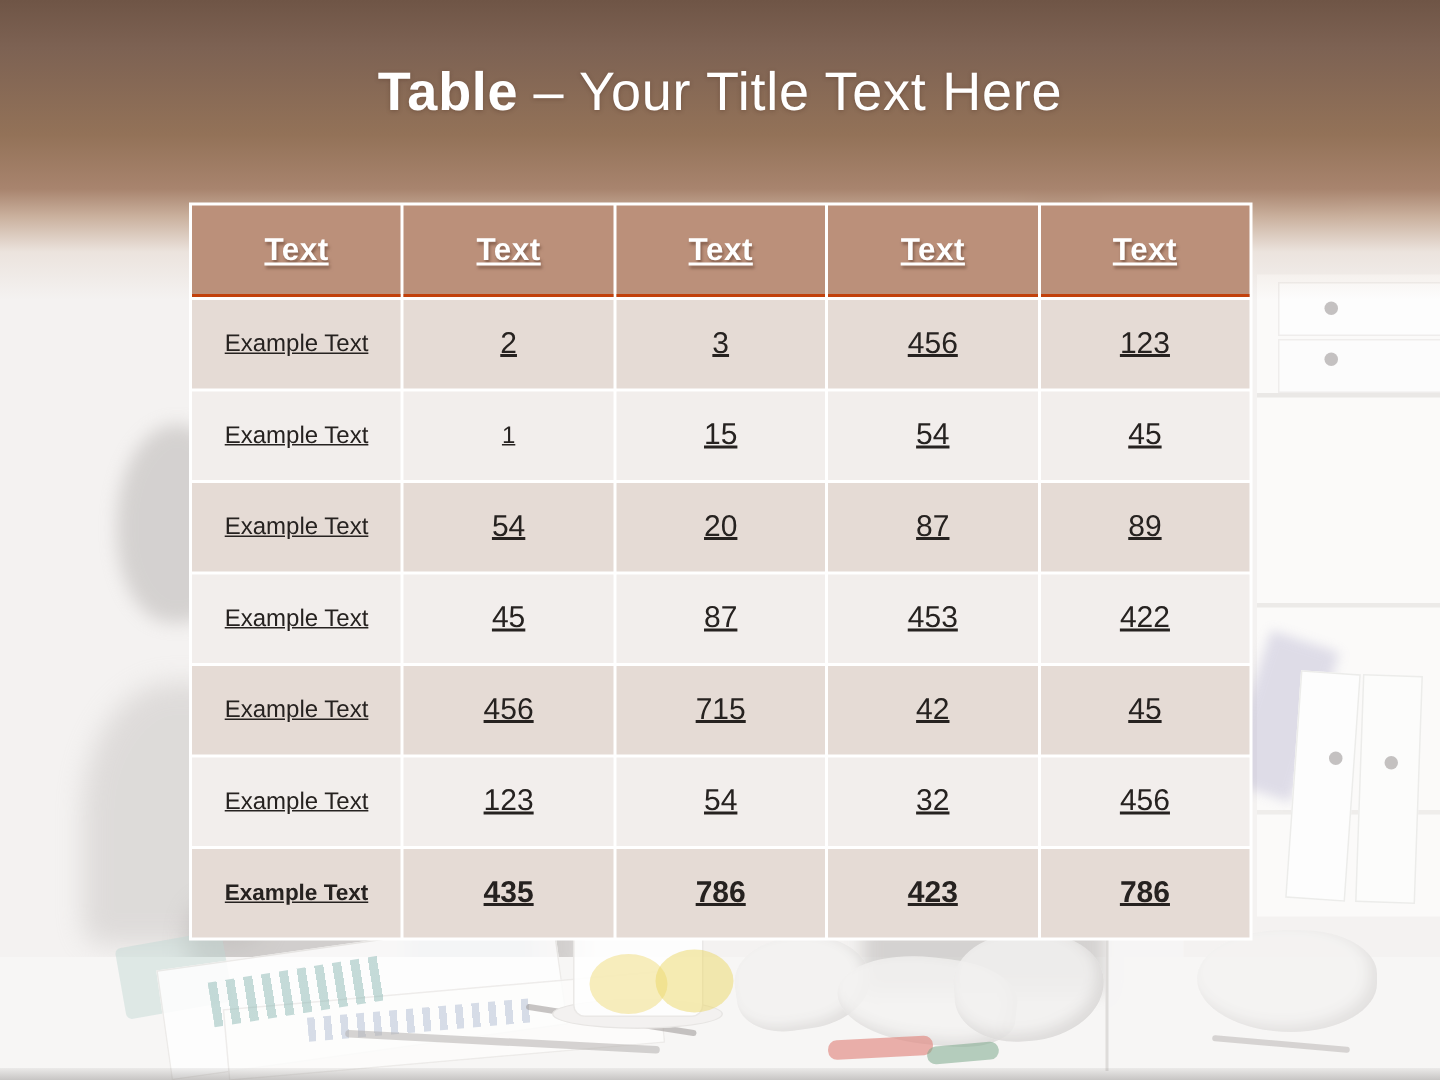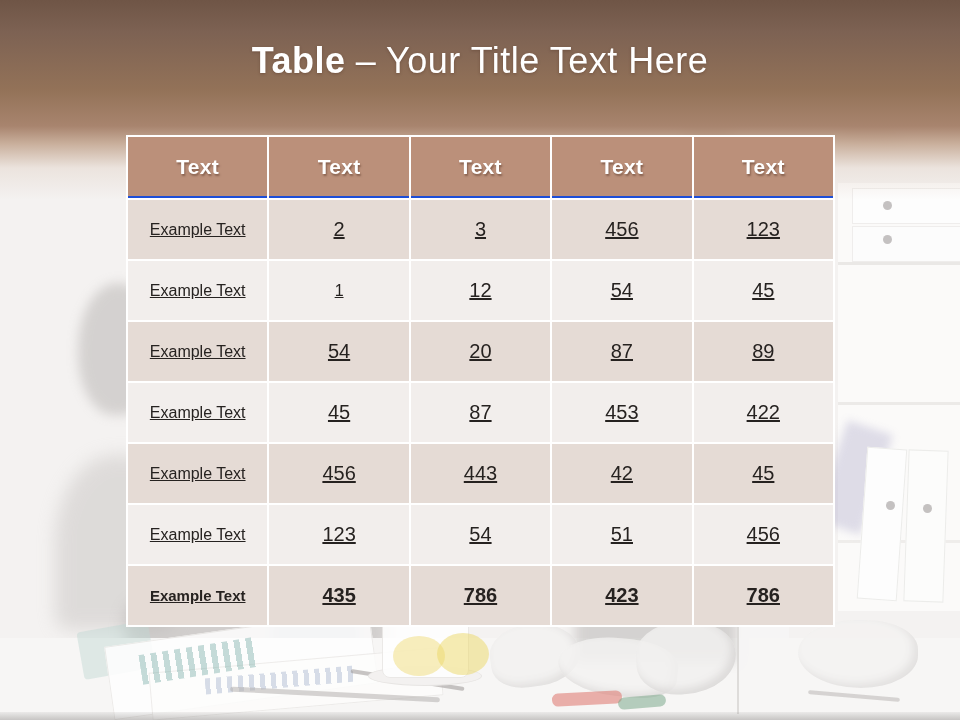--- a/index.html
+++ b/index.html
@@ -96,21 +96,21 @@
     height:57px;text-align:center;vertical-align:middle;
     color:var(--text,#262220);font-size:20px;text-decoration:underline;
   }
   table.grid tr.odd td{background:var(--row-odd,#e5dbd5);}
   table.grid tr.even td{background:var(--row-even,#f2eeec);}
   table.grid td.label{font-size:16px;}
   table.grid tbody tr:nth-child(2) td:nth-child(2){font-size:16px;}
   table.grid tr.total td{font-weight:700;}
   table.grid tr.total td.label{font-size:15px;}
   
-  table.grid thead th{border-bottom:2px solid #1d4ed8;}
+  table.grid thead th{border-bottom:2px solid #c2410c;text-decoration:underline;}
 </style>
 </head>
 <body>
 
 <div class="slide">
 
   <div class="bg">
     <div class="person-head"></div>
     <div class="person-shoulder"></div>
     <div class="person-torso"></div>
@@ -172,50 +172,50 @@
       <tr class="odd">
         <td class="label">Example Text</td>
         <td>2</td>
         <td>3</td>
         <td>456</td>
         <td>123</td>
       </tr>
       <tr class="even">
         <td class="label">Example Text</td>
         <td>1</td>
-        <td>12</td>
+        <td>15</td>
         <td>54</td>
         <td>45</td>
       </tr>
       <tr class="odd">
         <td class="label">Example Text</td>
         <td>54</td>
         <td>20</td>
         <td>87</td>
         <td>89</td>
       </tr>
       <tr class="even">
         <td class="label">Example Text</td>
         <td>45</td>
         <td>87</td>
         <td>453</td>
         <td>422</td>
       </tr>
       <tr class="odd">
         <td class="label">Example Text</td>
         <td>456</td>
-        <td>443</td>
+        <td>715</td>
         <td>42</td>
         <td>45</td>
       </tr>
       <tr class="even">
         <td class="label">Example Text</td>
         <td>123</td>
         <td>54</td>
-        <td>51</td>
+        <td>32</td>
         <td>456</td>
       </tr>
       <tr class="odd total">
         <td class="label">Example Text</td>
         <td>435</td>
         <td>786</td>
         <td>423</td>
         <td>786</td>
       </tr>
     </tbody>

